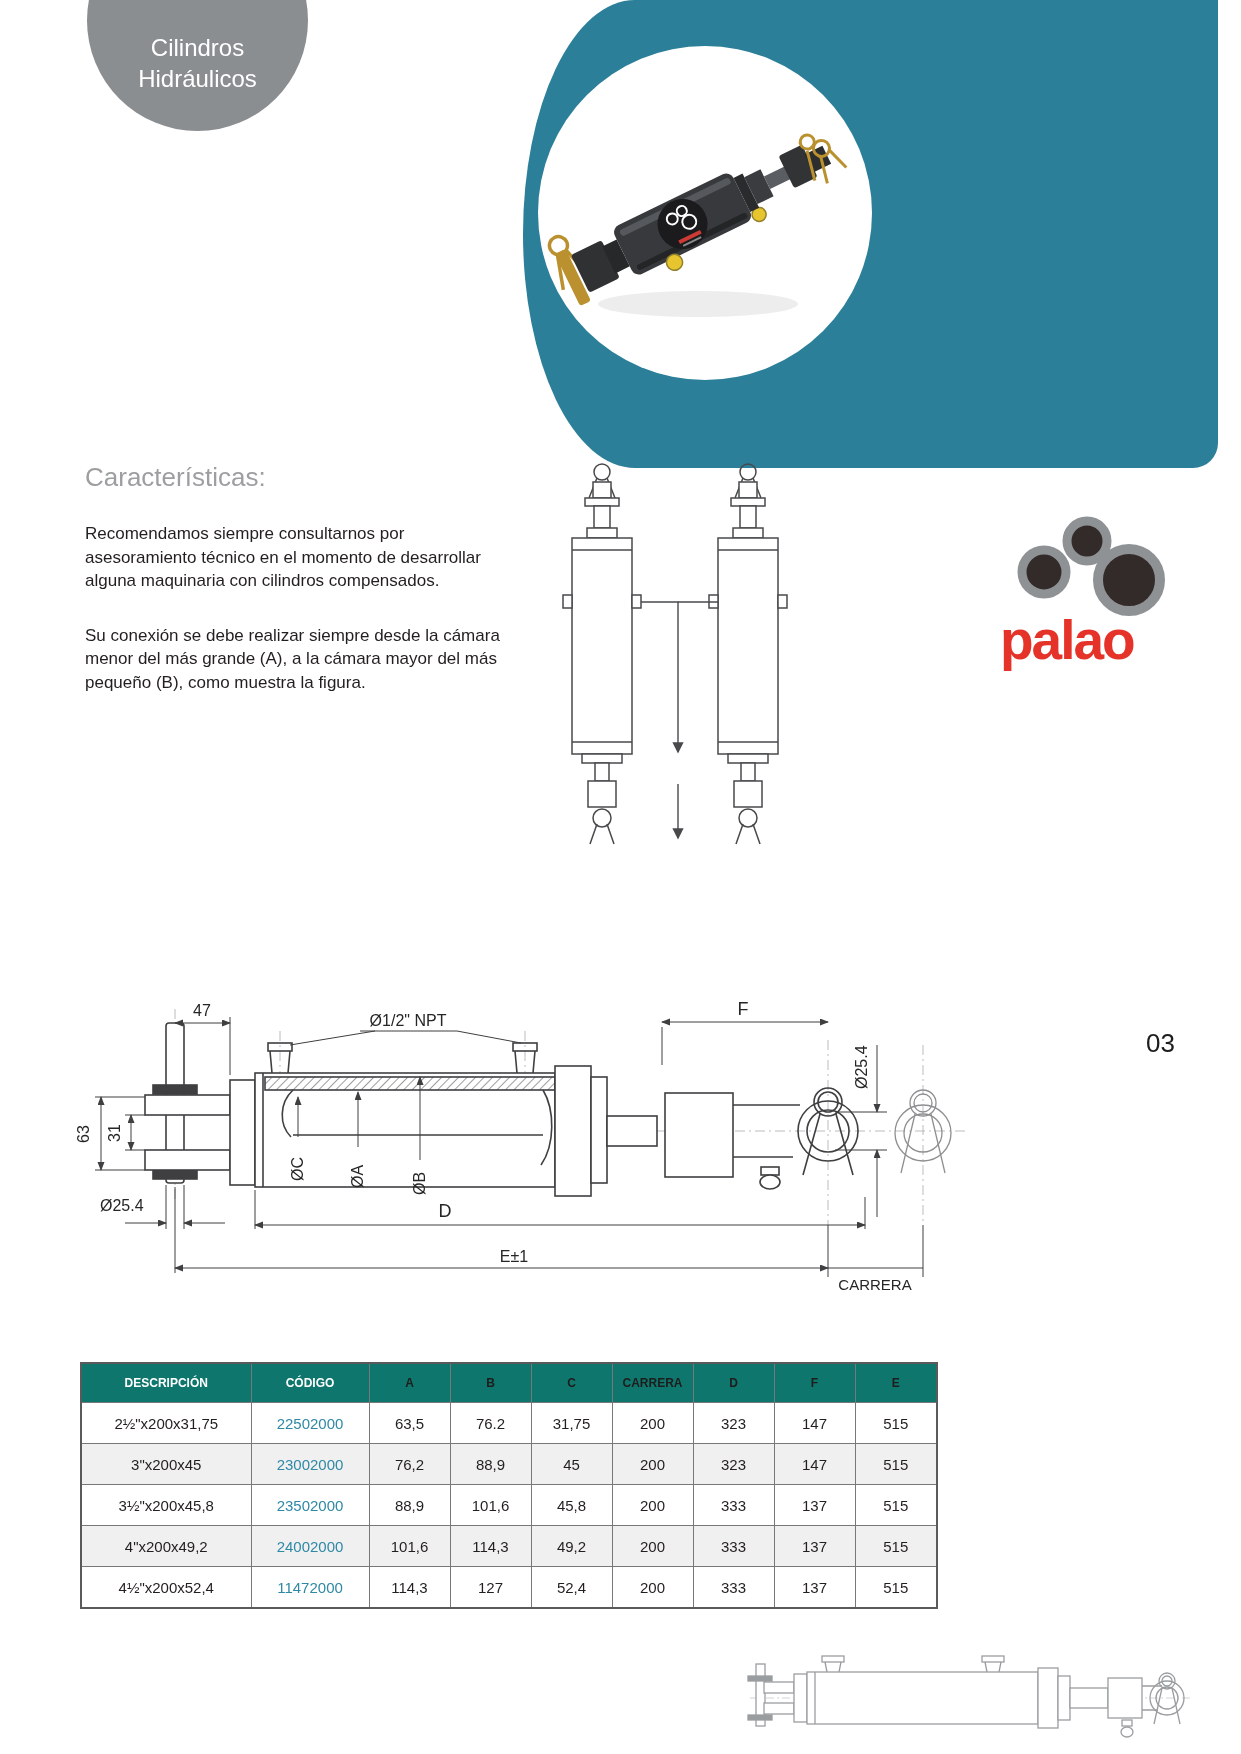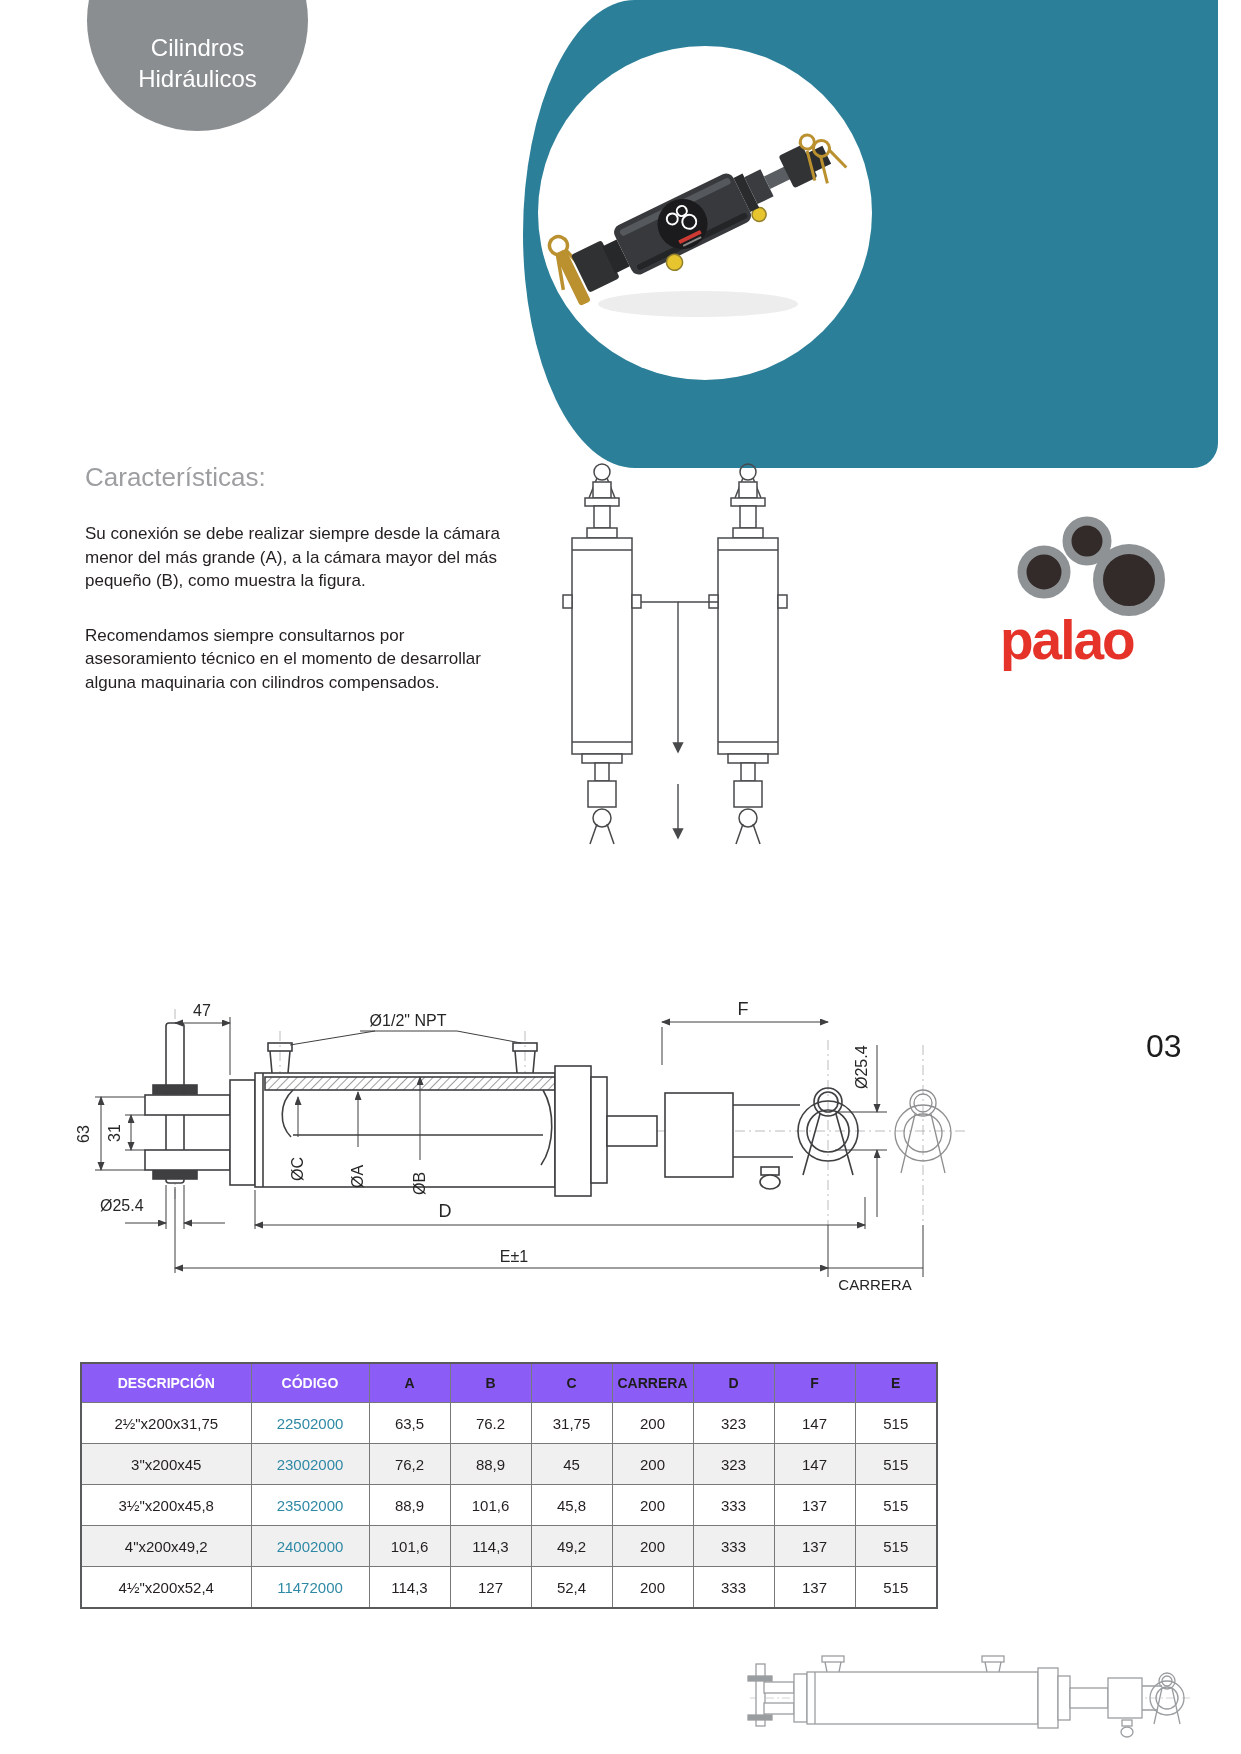--- a/index.html
+++ b/index.html
@@ -19,27 +19,27 @@
   
   #title{left:85px;top:296px;font-size:34px;line-height:43px;color:#2b7f9a;white-space:pre-line;}
   #caracteristicas{left:85px;top:462px;font-size:26px;color:#9c9ea0;}
   #paragraphs{left:85px;top:522px;width:478px;}
   #paragraphs p{margin:0 0 31px 0;font-size:17px;line-height:23.5px;white-space:pre-line;}
   
   #logo-circles{left:1005px;top:505px;}
   #logo-word{left:1000px;top:612px;width:170px;color:#e5332a;
     font-size:55px;line-height:56px;font-weight:bold;letter-spacing:-2px;}
   
-  #page-number{left:1146px;top:1028px;font-size:32px;color:#1d1d1d;}
+  #page-number{left:1146px;top:1028px;font-size:26px;color:#1d1d1d;}
   
   #spec-table{left:80px;top:1362px;width:856px;border-collapse:collapse;
     font-size:15px;table-layout:fixed;}
   #spec-table th,#spec-table td{border:1px solid #77787a;text-align:center;padding:0;}
   #spec-table{border:2px solid #595a5c;}
-  #spec-table thead th{background:#8b5cf6;height:38px;font-size:14px;font-weight:bold;color:#1d1d1b;}
+  #spec-table thead th{background:#0f766e;height:38px;font-size:12px;font-weight:bold;color:#1d1d1b;}
   #spec-table thead th.hdr-white{color:#ffffff;}
   #spec-table tbody td{height:40px;background:#ffffff;}
   #spec-table tbody tr.alt td{background:#f0f0f1;}
   #spec-table td.code{color:#2f89a5;}
   svg text{font-family:"Liberation Sans", sans-serif;}
 </style>
 </head>
 <body>
 
 <div id="page">
@@ -84,26 +84,26 @@
 
         <circle cx="290" cy="148" r="7" fill="none" stroke="#bb9130" stroke-width="3"></circle>
         <circle cx="300" cy="160" r="8" fill="none" stroke="#bb9130" stroke-width="3"></circle>
         <path d="M286,156 L280,186 M296,166 L290,194 M306,164 L314,188" stroke="#bb9130" stroke-width="3" fill="none"></path>
       </g>
     </svg>
   </div>
 
   <div id="caracteristicas" class="abs">Características:</div>
   <div id="paragraphs" class="abs">
+    <p>Recomendamos siempre consultarnos por
+asesoramiento técnico en el momento de desarrollar
+alguna maquinaria con cilindros compensados.</p>
     <p>Su conexión se debe realizar siempre desde la cámara
 menor del más grande (A), a la cámara mayor del más
 pequeño (B), como muestra la figura.</p>
-    <p>Recomendamos siempre consultarnos por
-asesoramiento técnico en el momento de desarrollar
-alguna maquinaria con cilindros compensados.</p>
   </div>
 
   <svg class="abs" style="left:540px;top:452px;" width="270" height="398" viewBox="0 0 270 398">
     <defs>
       <marker id="sarr" markerWidth="9" markerHeight="8" refX="7" refY="4" orient="auto">
         <path d="M0,0 L8,4 L0,8 z" fill="#48494b"></path>
       </marker>
       <g id="cyl" stroke="#48494b" stroke-width="1.5" fill="#ffffff">
         <circle cx="0" cy="12" r="8" fill="none"></circle>
         <path d="M-5,18 L-13,38 M5,18 L13,38" fill="none"></path>

